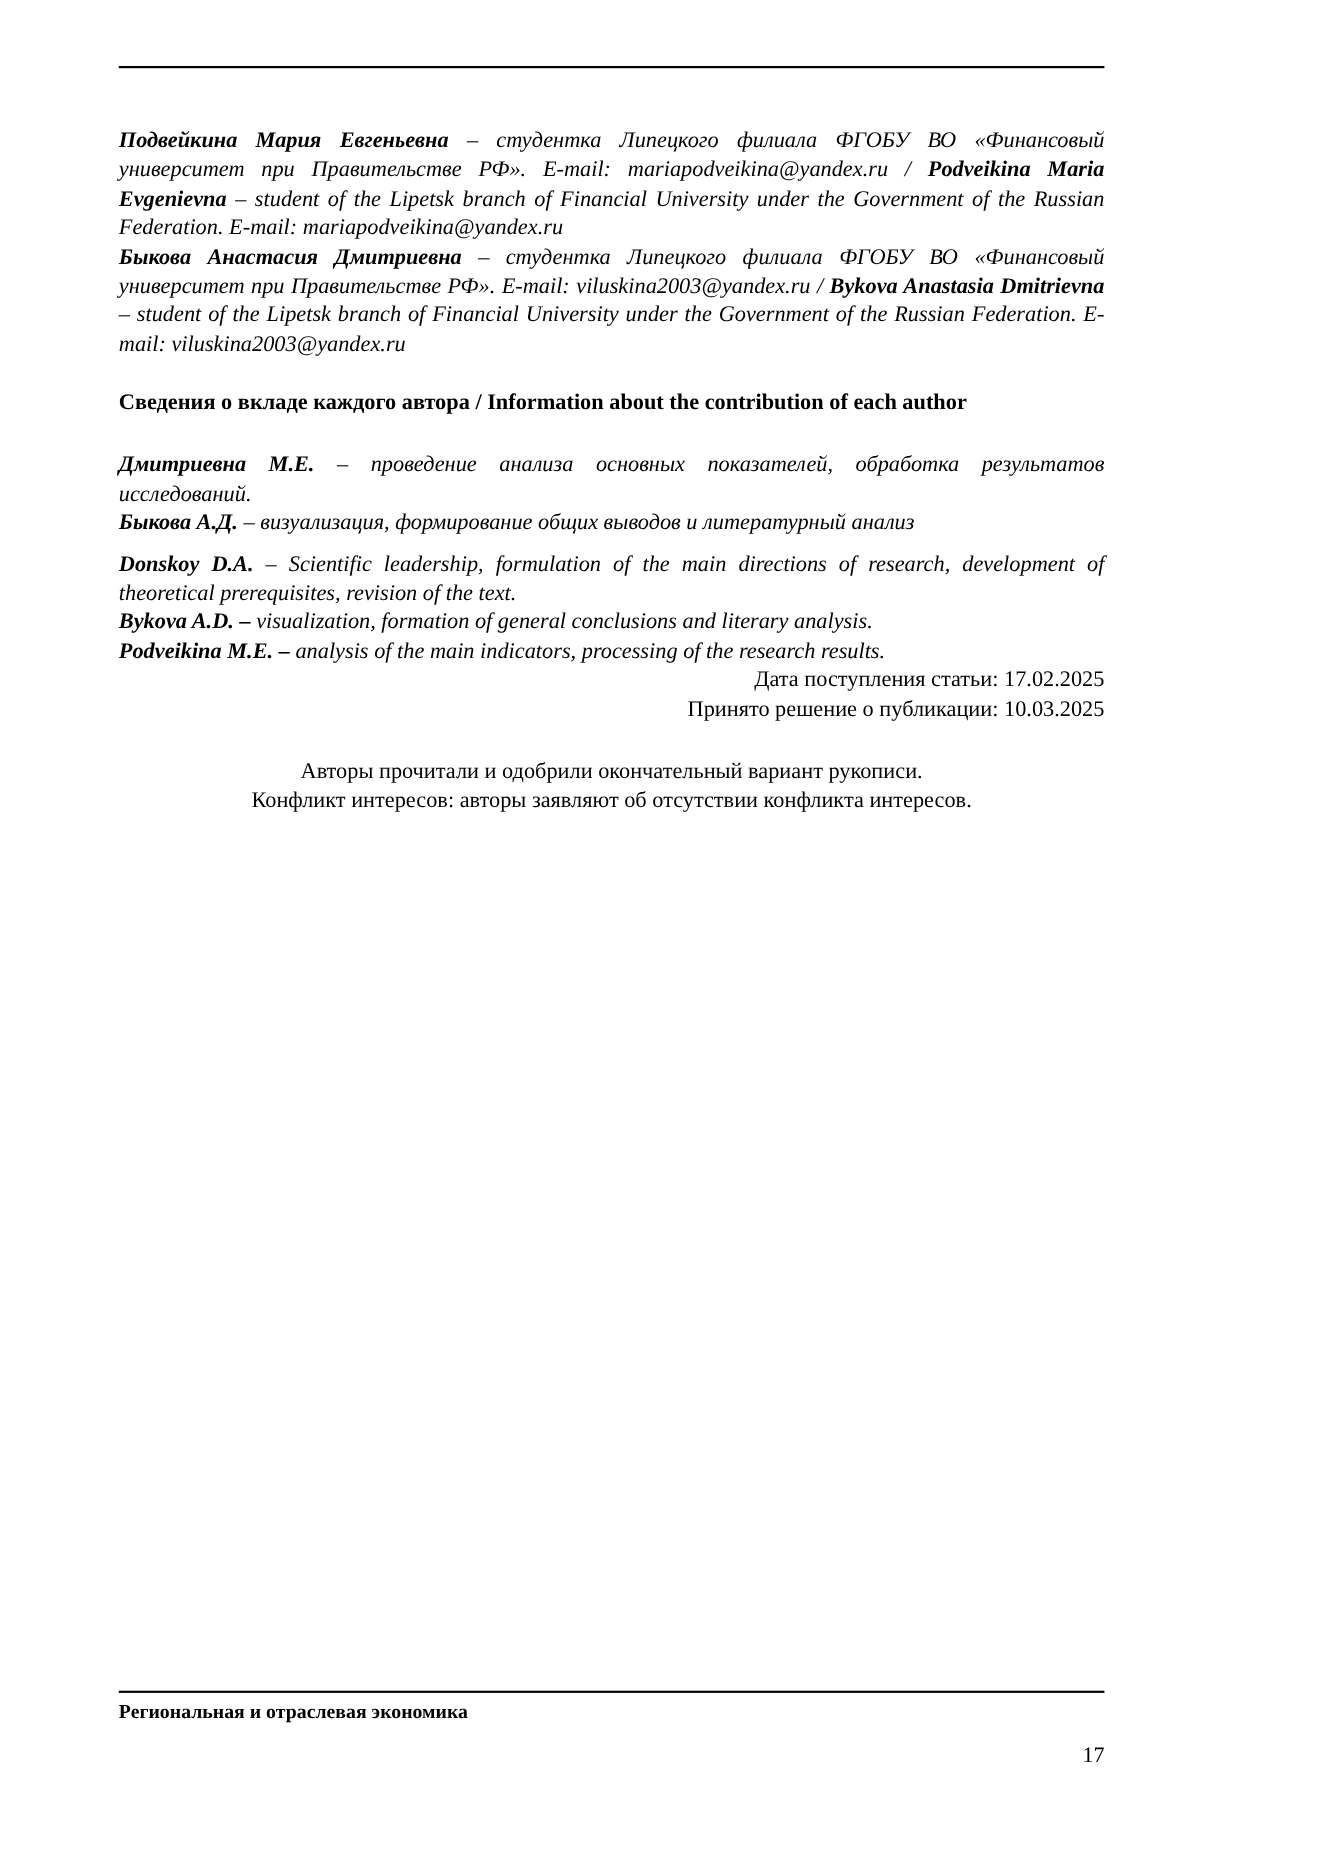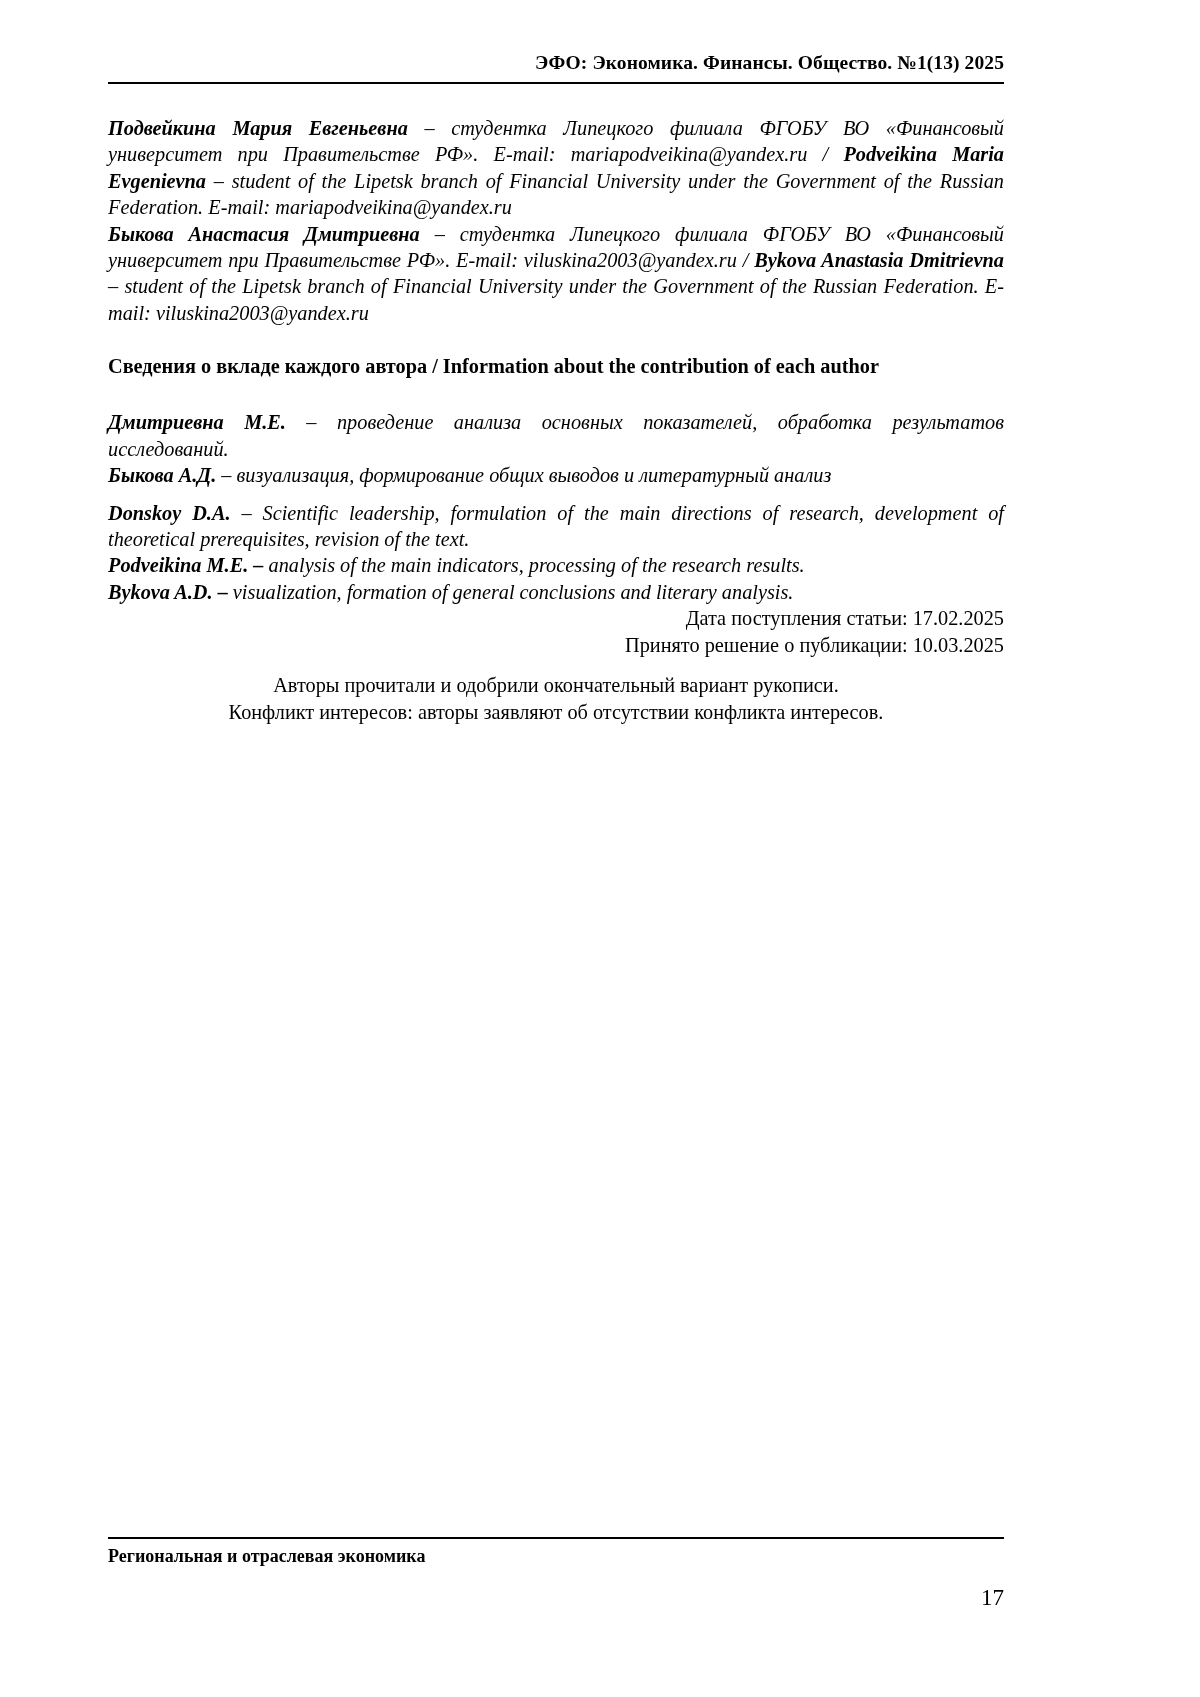--- a/index.html
+++ b/index.html
@@ -82,21 +82,21 @@
     margin-top: 11px;
   }
 
   .dates {
     text-align: right;
     font-size: 20.3px;
     line-height: 1.35;
     font-style: normal;
   }
   .notes {
-    margin-top: 12px;
+    margin-top: 28px;
     text-align: center;
     font-size: 20.3px;
     line-height: 1.35;
   }
 
   
   .footer {
     position: absolute;
     left: 108px;
     top: 1537px;
@@ -108,51 +108,50 @@
   .footer-text {
     margin-top: 7px;
     font-weight: bold;
     font-size: 18px;
     text-align: left;
   }
   .page-number {
     position: absolute;
     right: 0;
     top: 48px;
-    font-size: 23px;
+    font-size: 20px;
   }
 </style>
 </head>
 <body>
 
 <div class="page">
 
   <div class="header">
-    <div class="header-title">ЭФО: Экономика. Финансы. Общество. №1(13) 2025</div>
     <div class="header-rule"></div>
   </div>
 
   <div class="content">
 
     <div class="authors-block">
       <p><span class="bi">Подвейкина Мария Евгеньевна</span><span class="it"> – студентка Липецкого филиала ФГОБУ ВО «Финансовый университет при Правительстве РФ». E-mail: mariapodveikina@yandex.ru / </span><span class="bi">Podveikina Maria Evgenievna</span><span class="it"> – student of the Lipetsk branch of Financial University under the Government of the Russian Federation. E-mail: mariapodveikina@yandex.ru</span></p>
       <p><span class="bi">Быкова Анастасия Дмитриевна</span><span class="it"> – студентка Липецкого филиала ФГОБУ ВО «Финансовый университет при Правительстве РФ». E-mail: viluskina2003@yandex.ru / </span><span class="bi">Bykova Anastasia Dmitrievna</span><span class="it"> – student of the Lipetsk branch of Financial University under the Government of the Russian Federation. E-mail: viluskina2003@yandex.ru</span></p>
     </div>
 
     <div class="section-heading">Сведения о вкладе каждого автора / Information about the contribution of each author</div>
 
     <div class="contrib-ru">
       <p><span class="bi">Дмитриевна М.Е.</span><span class="it"> – проведение анализа основных показателей, обработка результатов исследований.</span></p>
       <p class="no-just"><span class="bi">Быкова А.Д.</span><span class="it"> – визуализация, формирование общих выводов и литературный анализ</span></p>
     </div>
 
     <div class="contrib-en">
       <p><span class="bi">Donskoy D.A.</span><span class="it"> – Scientific leadership, formulation of the main directions of research, development of theoretical prerequisites, revision of the text.</span></p>
+      <p class="no-just"><span class="bi">Bykova A.D. –</span><span class="it"> visualization, formation of general conclusions and literary analysis.</span></p>
       <p class="no-just"><span class="bi">Podveikina M.E. –</span><span class="it"> analysis of the main indicators, processing of the research results.</span></p>
-      <p class="no-just"><span class="bi">Bykova A.D. –</span><span class="it"> visualization, formation of general conclusions and literary analysis.</span></p>
     </div>
 
     <div class="dates">
       <div>Дата поступления статьи: 17.02.2025</div>
       <div>Принято решение о публикации: 10.03.2025</div>
     </div>
 
     <div class="notes">
       <div>Авторы прочитали и одобрили окончательный вариант рукописи.</div>
       <div>Конфликт интересов: авторы заявляют об отсутствии конфликта интересов.</div>

